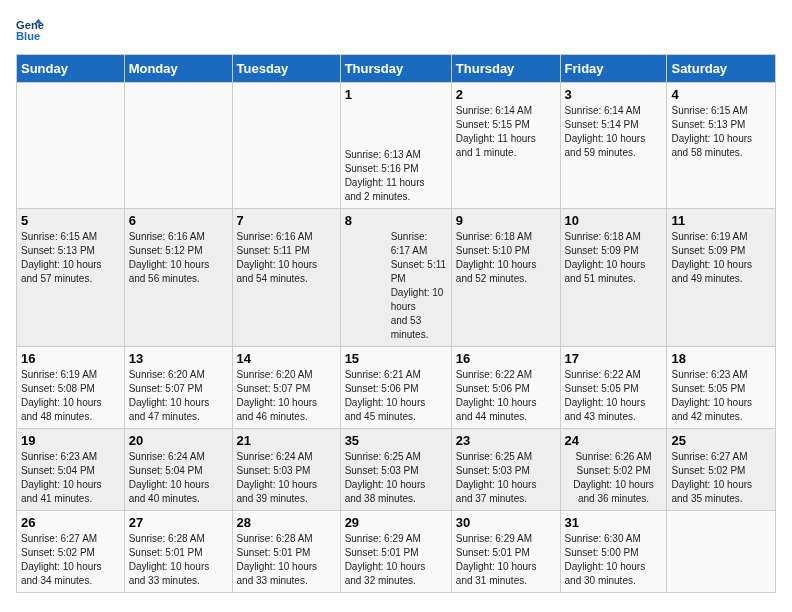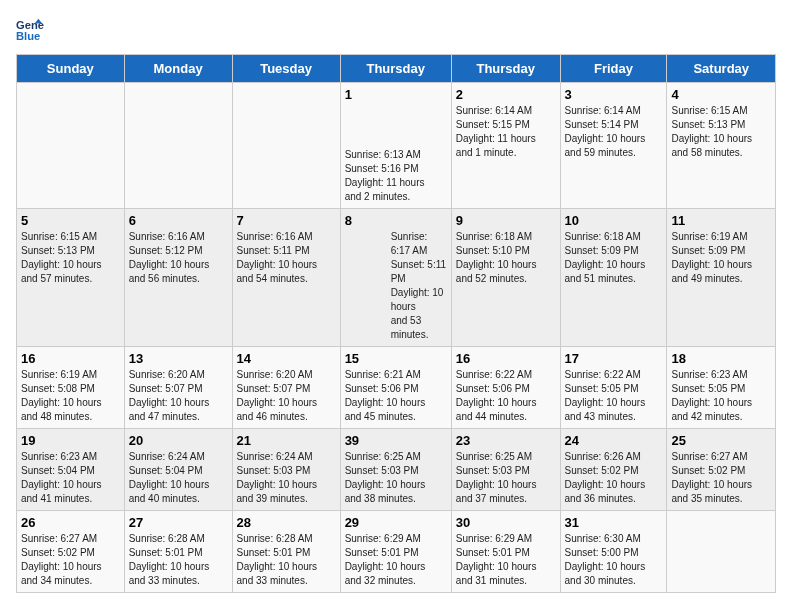--- a/index.html
+++ b/index.html
@@ -39,21 +39,21 @@
     }
     table {
       width: 100%;
       border-collapse: collapse;
       font-size: 11px;
     }
     thead tr th {
       background-color: #1a6bbf;
       color: white;
       padding: 6px 4px;
-      text-align: center;
+      text-align: left;
       font-size: 13px;
       font-weight: bold;
       border: 1px solid #ccc;
     }
     tbody tr td {
       border: 1px solid #ccc;
       vertical-align: top;
       padding: 4px 4px 4px 4px;
       height: 80px;
       width: 113px;
@@ -260,36 +260,36 @@
 and 40 minutes.</div>
         </td>
         <td>
           <div class="day-number">21</div>
           <div class="day-info" style="white-space: pre-line;">Sunrise: 6:24 AM
 Sunset: 5:03 PM
 Daylight: 10 hours
 and 39 minutes.</div>
         </td>
         <td>
-          <div class="day-number">39</div>
+          <div class="day-number">35</div>
           <div class="day-info" style="white-space: pre-line;">Sunrise: 6:25 AM
 Sunset: 5:03 PM
 Daylight: 10 hours
 and 38 minutes.</div>
         </td>
         <td>
           <div class="day-number">23</div>
           <div class="day-info" style="white-space: pre-line;">Sunrise: 6:25 AM
 Sunset: 5:03 PM
 Daylight: 10 hours
 and 37 minutes.</div>
         </td>
         <td>
           <div class="day-number">24</div>
-          <div class="day-info" style="white-space: pre-line;">Sunrise: 6:26 AM
+          <div class="day-info" style="white-space: pre-line; text-align: center;">Sunrise: 6:26 AM
 Sunset: 5:02 PM
 Daylight: 10 hours
 and 36 minutes.</div>
         </td>
         <td>
           <div class="day-number">25</div>
           <div class="day-info" style="white-space: pre-line;">Sunrise: 6:27 AM
 Sunset: 5:02 PM
 Daylight: 10 hours
 and 35 minutes.</div>

